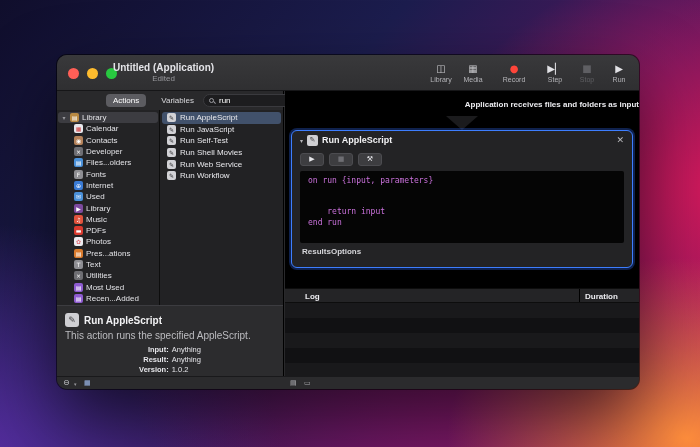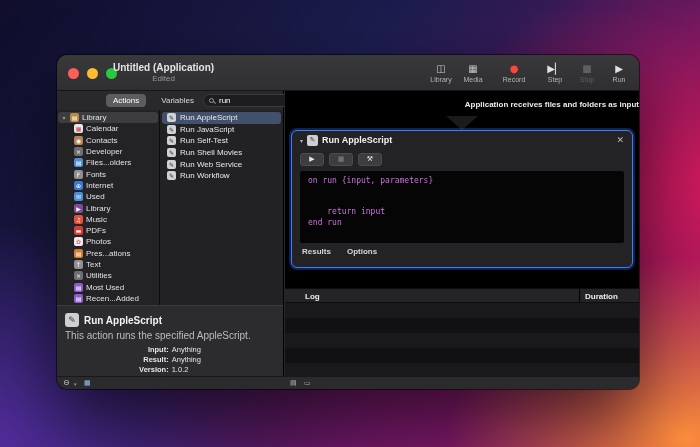--- a/index.html
+++ b/index.html
@@ -100,21 +100,21 @@
     gap:5px;padding:0 8px;}
   .blk-btn{width:24px;height:13px;background:#3d3d40;border:1px solid #4c4c50;border-radius:3px;
     display:flex;align-items:center;justify-content:center;}
   .blk-btn span{font-size:7px;color:#e6e6ea;line-height:7px;}
   .blk-btn.dim span{color:#6e6e73;}
   .blk-code{position:absolute;left:8px;right:8px;top:40px;height:72px;background:#050505;
     border-radius:2px;padding:5px 8px;font-family:"DejaVu Sans Mono",monospace;
     font-size:8px;line-height:10.4px;color:#cb72dd;overflow:hidden;}
   .code-line{white-space:pre;min-height:10.4px;}
   .blk-footer{position:absolute;left:0;right:0;bottom:0;height:32px;display:flex;align-items:center;
-    gap:16px;padding:0 10px;}
+    gap:0;padding:0 10px;}
   .blk-ftab{font-size:8px;font-weight:bold;color:#d6d6da;}
 
   .log-header{position:absolute;left:0;right:0;top:197px;height:15px;background:#242426;
     border-top:1px solid #0d0d0d;border-bottom:1px solid #0d0d0d;
     font-size:8px;font-weight:bold;color:#ececf0;}
   .log-label{position:absolute;left:20px;top:3px;}
   .duration-label{position:absolute;left:300px;top:3px;}
   .log-div{position:absolute;left:294px;top:0;bottom:0;width:1px;background:#000;}
   .log-body{position:absolute;left:0;right:0;top:212px;bottom:0;
     background:repeating-linear-gradient(180deg,#19191b 0 15px,#111113 15px 30px);}

